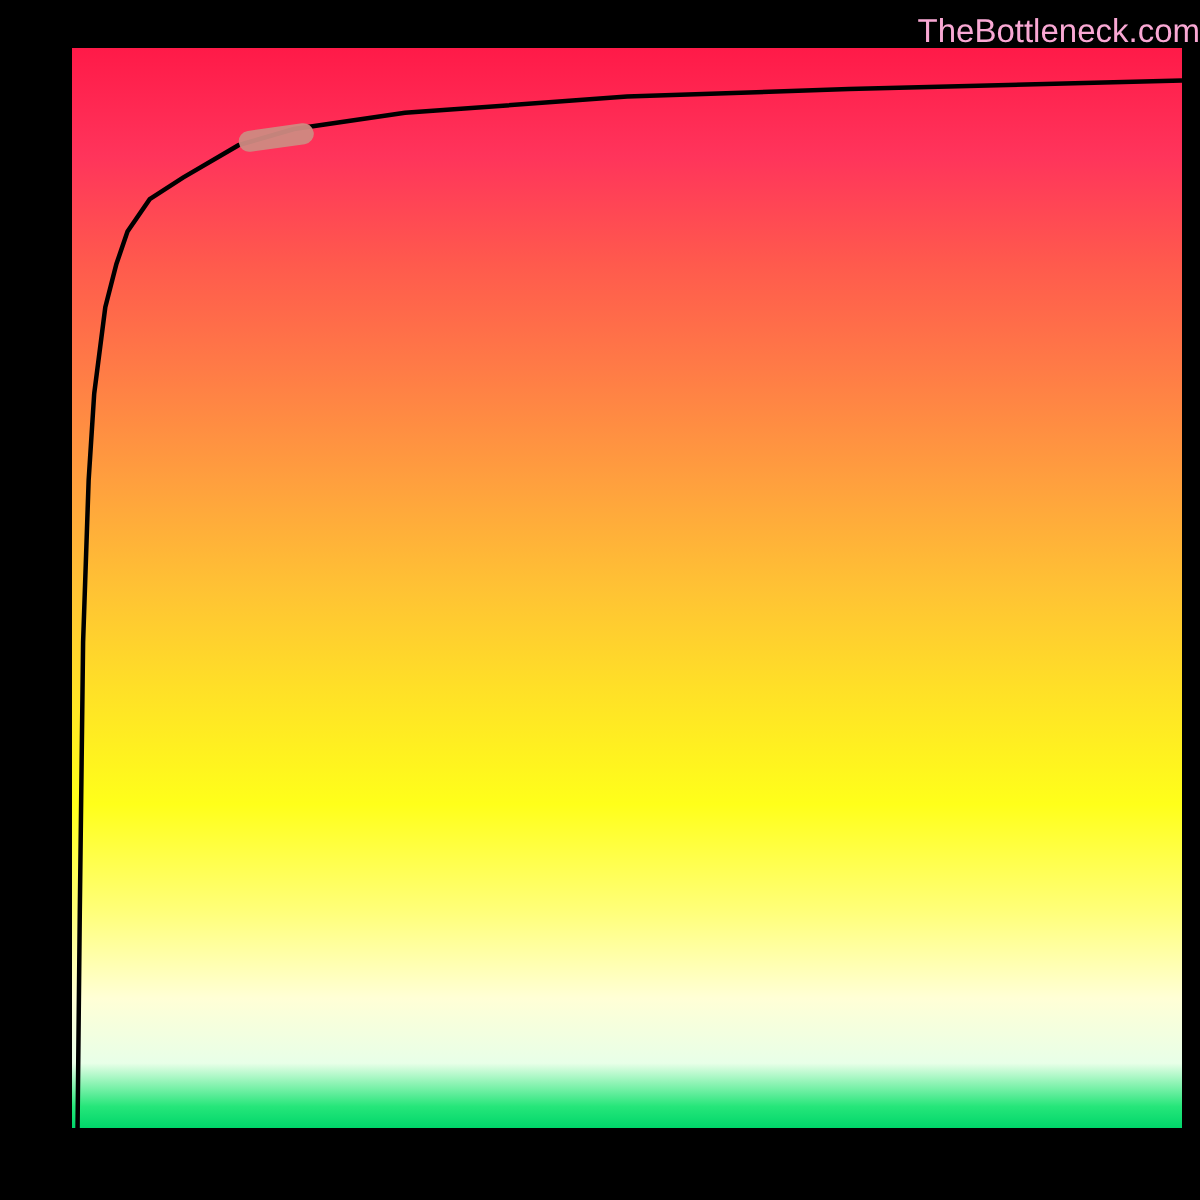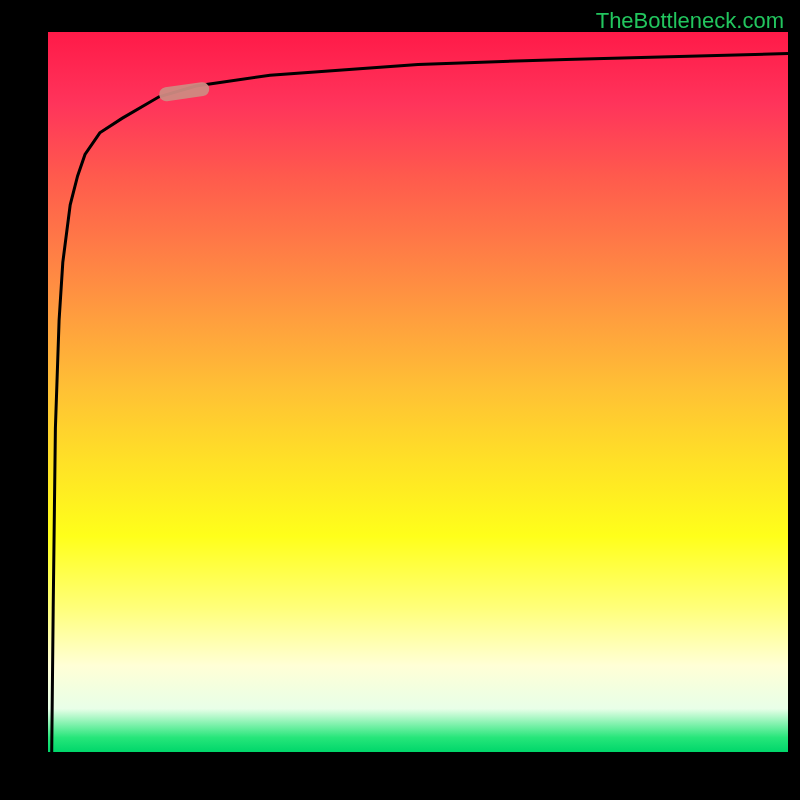--- a/index.html
+++ b/index.html
@@ -10,22 +10,22 @@
   body {
     width: 800px;
     height: 800px;
     background: #000;
     position: relative;
     font-family: Arial, Helvetica, sans-serif;
   }
   .watermark {
     position: absolute;
     top: 8px;
-    right: 16px;
-    color: #22c55e;
+    right: 0;
+    color: #f9a8d4;
     font-size: 22px;
     z-index: 10;
   }
   .plot-area {
     position: absolute;
     left: 48px;
     top: 32px;
     width: 740px;
     height: 720px;
     background: linear-gradient(to bottom,

